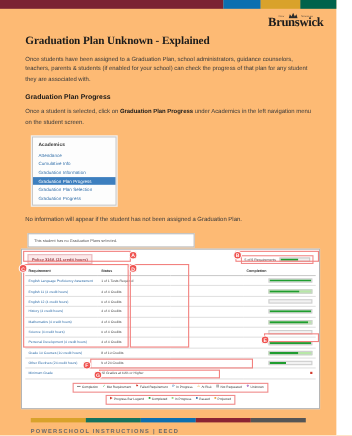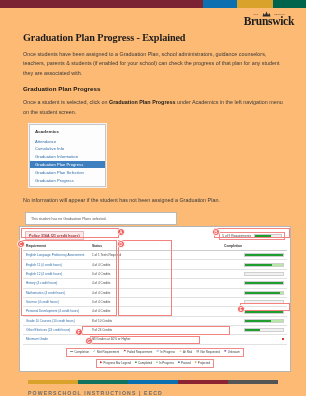--- a/index.html
+++ b/index.html
@@ -176,21 +176,21 @@
           <path d="M1 11 L3 4 L6 8 L9 1 L12 8 L15 4 L17 11 Z" fill="#2b2b2b"></path>
         </svg>
       </span>
       <span>Nouveau</span>
     </div>
     <div class="logo-word">Brunswick</div>
   </div>
 
   <div class="content">
 
-    <h1 class="title">Graduation Plan Progress - Explained</h1>
+    <h1 class="title">Graduation Plan Unknown - Explained</h1>
 
     <p class="para">Once students have been assigned to a Graduation Plan, school administrators, guidance counselors, teachers, parents &amp; students (if enabled for your school) can check the progress of that plan for any student they are associated with.</p>
 
     <h2 class="sub">Graduation Plan Progress</h2>
 
     <p class="para">
       <span>Once a student is selected, click on </span><b>Graduation Plan Progress</b><span> under Academics in the left navigation menu on the student screen.</span>
     </p>
 
     <div class="nav-shot">

